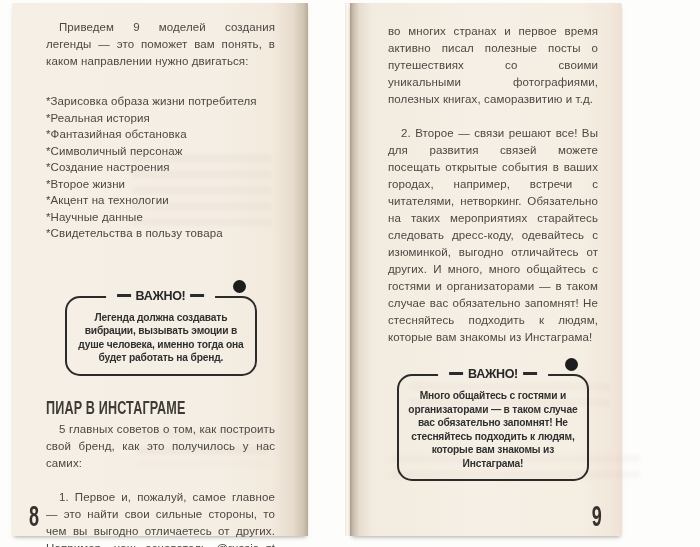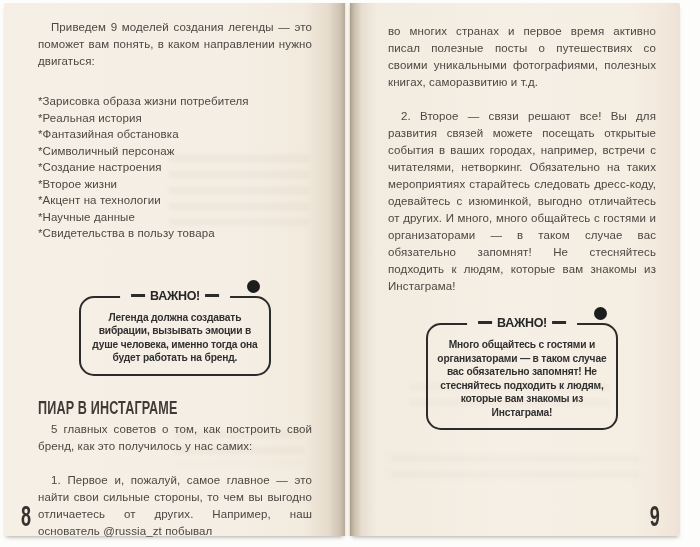--- a/index.html
+++ b/index.html
@@ -10,26 +10,26 @@
     overflow:hidden;
   }
   .photo{
     position:relative;width:700px;height:547px;background:#fdfdfc;overflow:hidden;
   }
   .page{
     position:absolute;top:3px;height:533px;
     box-shadow:0 3px 4px -2px rgba(125,113,96,.6);
   }
   .page-left{
-    left:4px;width:341px;
+    left:12px;width:296px;
     background:linear-gradient(90deg,#f6efe5 0%,#f5eee4 70%,#f2eadd 88%,#e6dccd 95%,#cfc3b2 98.5%,#b7aa98 100%);
     border-radius:2px 0 0 2px;
   }
   .page-right{
-    left:350px;width:330px;
+    left:350px;width:272px;
     background:linear-gradient(90deg,#a99c8b 0%,#c9bdac 1.2%,#e6ddcf 3.5%,#f2ebdf 8%,#f6efe5 45%,#f5eee3 85%,#f2e7db 96%,#efe0d6 100%);
     border-radius:0 2px 2px 0;
   }
   .page-inner{position:relative;height:100%;box-sizing:border-box;}
   .page-left .page-inner{padding:16px 33px 0 34px;}
   .page-right .page-inner{padding:20px 24px 0 38px;}
 
   .body{
     font-size:11.5px;line-height:17px;color:#4b4742;
     text-align:justify;margin:0;letter-spacing:0.1px;

